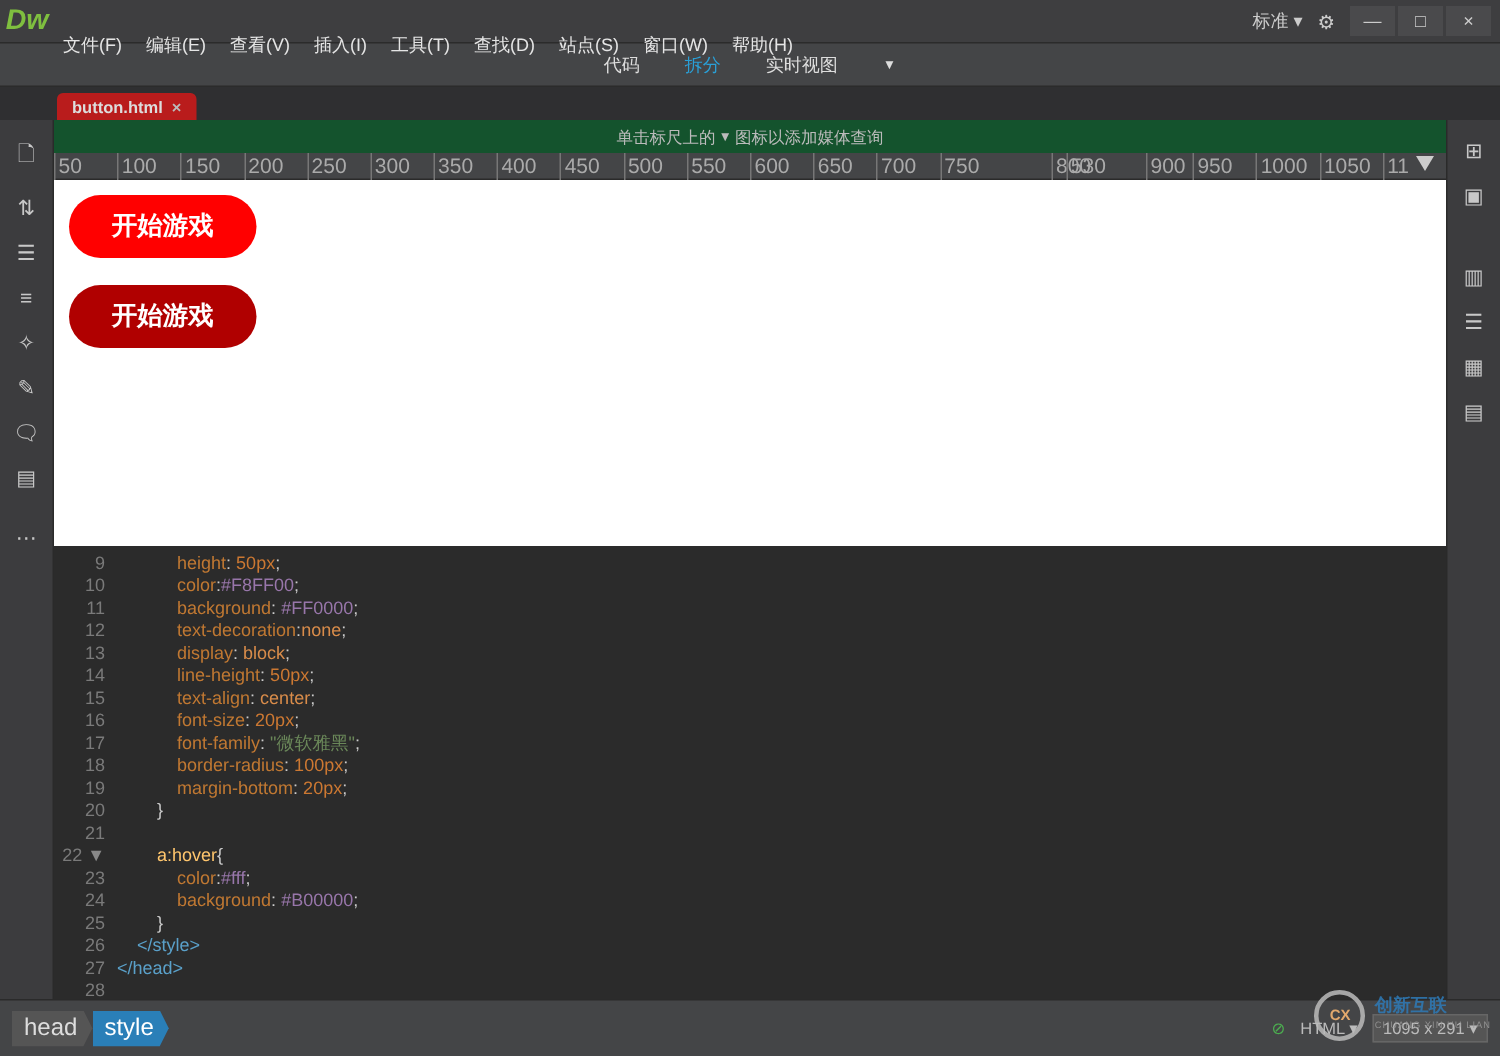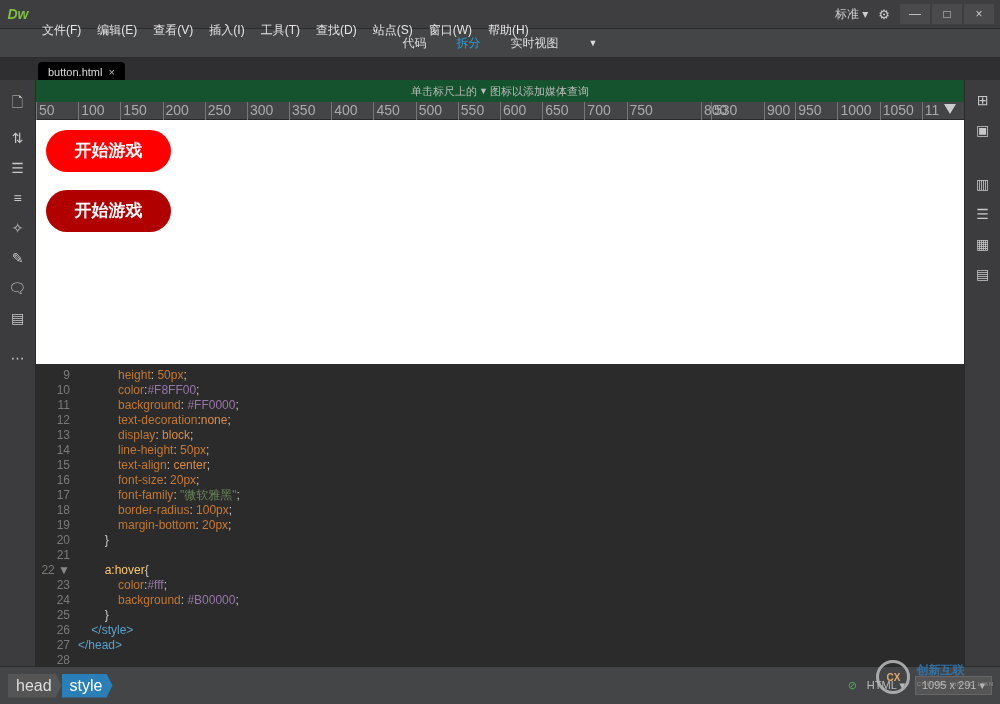--- a/index.html
+++ b/index.html
@@ -1,34 +1,34 @@
 <!DOCTYPE html>
 <html><head>
 <meta charset="utf-8">
 <style>
 * { margin: 0; padding: 0; box-sizing: border-box; font-family: "Microsoft YaHei", "微软雅黑", Arial, sans-serif; }
 body { background: #3a3a3a; color: #ccc; width: 1000px; height: 704px; overflow: hidden; font-size: 12px; }
 
 .titlebar { height: 28px; background: #3e3e40; display: flex; align-items: center; }
-.app-logo { width: 36px; height: 28px; display: flex; align-items: center; justify-content: center; color: #7fbf3f; font-weight: bold; font-size: 14px; font-style: italic; }
+.app-logo { width: 36px; height: 28px; display: flex; align-items: center; justify-content: center; color: #7fbf3f; font-weight: bold; font-size: 19px; font-style: italic; }
 .menu { display: flex; gap: 4px; flex: 1; }
 .menu span { padding: 4px 6px; color: #e5e5e5; cursor: pointer; margin-top: 33px; }
 .title-right { display:flex; align-items:center; gap:10px; padding-right:6px; }
 .title-right .label { color:#ccc; }
 .gear { color:#ccc; font-size:13px; }
 .win-controls { display:flex; gap:2px; }
 .win-controls div { width: 30px; height:20px; display:flex; align-items:center; justify-content:center; color:#ccc; background:#4a4a4c; }
 
 .viewbar { height: 30px; background: #444547; display:flex; align-items:center; justify-content:center; gap:18px; border-bottom:1px solid #2b2b2b; border-top:1px solid #2b2b2b;}
 .viewbar span { padding:4px 6px; color:#ddd; }
 .viewbar .active { color:#2a9fd6; }
 .dropdown-arrow { color:#aaa; font-size:9px; }
 
 .tabbar { height: 24px; background: #2f2f31; display:flex; align-items:flex-end; padding-left:38px; }
-.filetab { background:#000000; color:#ddd; padding:4px 10px; border-top-left-radius:4px; border-top-right-radius:4px; display:flex; align-items:center; gap:6px; font-size:11px;}
+.filetab { background:#b91c1c; color:#ddd; padding:4px 10px; border-top-left-radius:4px; border-top-right-radius:4px; display:flex; align-items:center; gap:6px; font-size:11px;font-weight:bold;}
 .filetab .close { font-size:11px; color:#bbb; }
 
 .left-toolbar { position:absolute; left:0; top:80px; width:36px; bottom:38px; background:#3c3c3e; display:flex; flex-direction:column; align-items:center; gap:14px; padding-top:12px; border-right:1px solid #2a2a2a;}
 .left-toolbar div { color:#c8c8c8; font-size:14px; }
 .more-dots { margin-top:10px; }
 
 .right-toolbar { position:absolute; right:0; top:80px; width:36px; bottom:38px; background:#3c3c3e; display:flex; flex-direction:column; align-items:center; gap:14px; padding-top:12px; border-left:1px solid #2a2a2a;}
 .right-toolbar div { color:#c8c8c8; font-size:14px; }
 .right-toolbar .sep { height:10px; }
 

